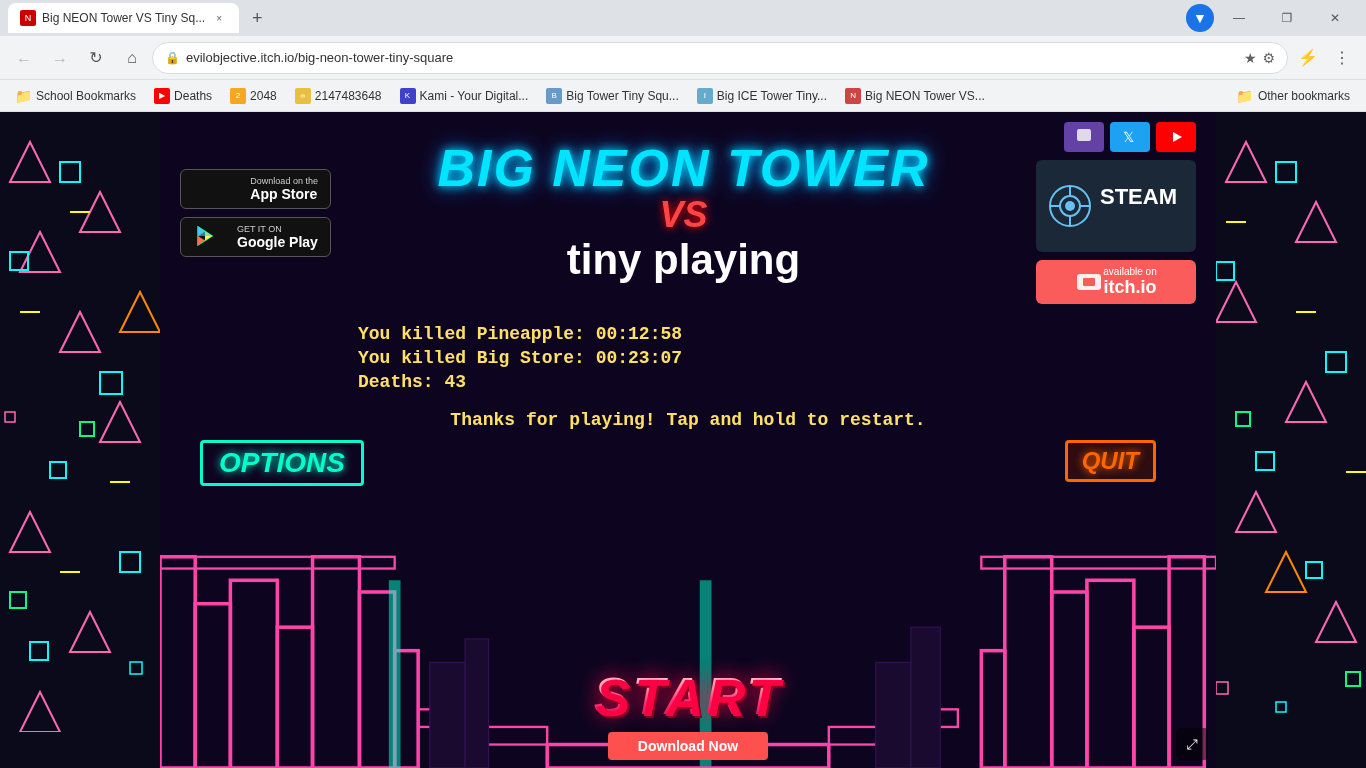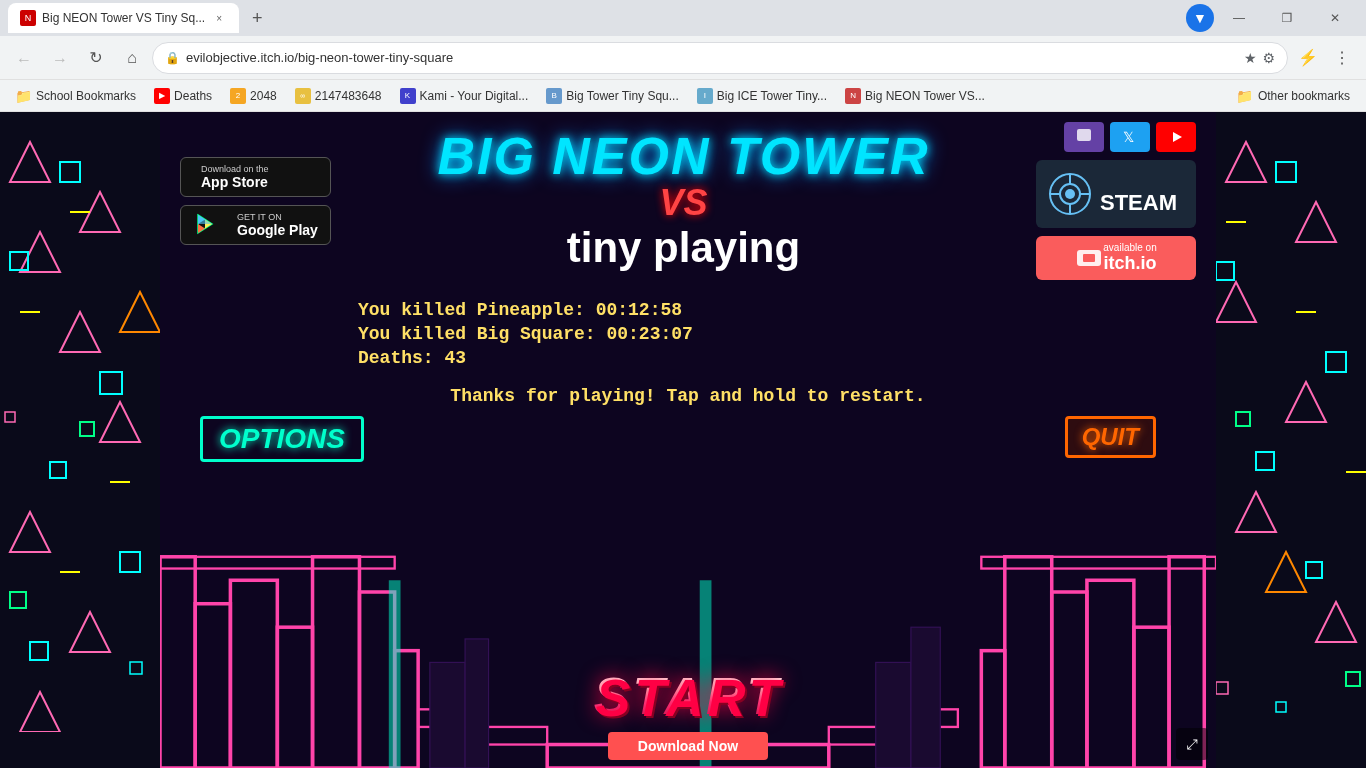--- a/index.html
+++ b/index.html
@@ -163,20 +163,21 @@
     .app-store-badge {
       background: #111;
       border: 1px solid #555;
       border-radius: 6px;
       display: flex;
       align-items: center;
       padding: 6px 12px;
       gap: 8px;
       cursor: pointer;
       min-width: 130px;
+      justify-content: flex-end;
     }
     .app-store-icon { font-size: 20px; color: #fff; }
     .badge-text { display: flex; flex-direction: column; }
     .badge-small { font-size: 9px; color: #ccc; }
     .badge-big { font-size: 14px; color: #fff; font-weight: bold; }
 
     .google-play-badge {
       background: #111;
       border: 1px solid #555;
       border-radius: 6px;
@@ -237,22 +238,22 @@
       display: flex; align-items: center; justify-content: center; cursor: pointer;
     }
     .social-twitch { background: #6441a5; }
     .social-twitter { background: #1da1f2; }
     .social-youtube { background: #ff0000; }
 
     .steam-badge {
       background: #1b2838;
       border-radius: 6px;
       display: flex;
-      align-items: flex-end;
-      padding: 12px 12px;
+      align-items: flex-start;
+      padding: 24px 12px;
       gap: 8px;
       cursor: pointer;
       min-width: 160px;
     }
     .steam-text {
       color: #fff;
       font-size: 22px;
       font-weight: bold;
     }
 
@@ -611,21 +612,21 @@
             <div class="itchio-text">
               <span class="itchio-small">available on</span>
               <span class="itchio-big">itch.io</span>
             </div>
           </div>
         </div>
       </div>
 
       <div class="game-stats">
         <div class="stat-line">You killed Pineapple: 00:12:58</div>
-        <div class="stat-line">You killed Big Square: 00:23:07</div>
+        <div class="stat-line">You killed Big Store: 00:23:07</div>
         <div class="stat-line">Deaths: 43</div>
       </div>
 
       <div class="tap-restart-msg">Thanks for playing! Tap and hold to restart.</div>
 
       <div class="game-scene" style="position:relative;width:100%;flex:1;">
 
         <div class="options-btn">OPTIONS</div>
 
         <div class="quit-btn">QUIT</div>

